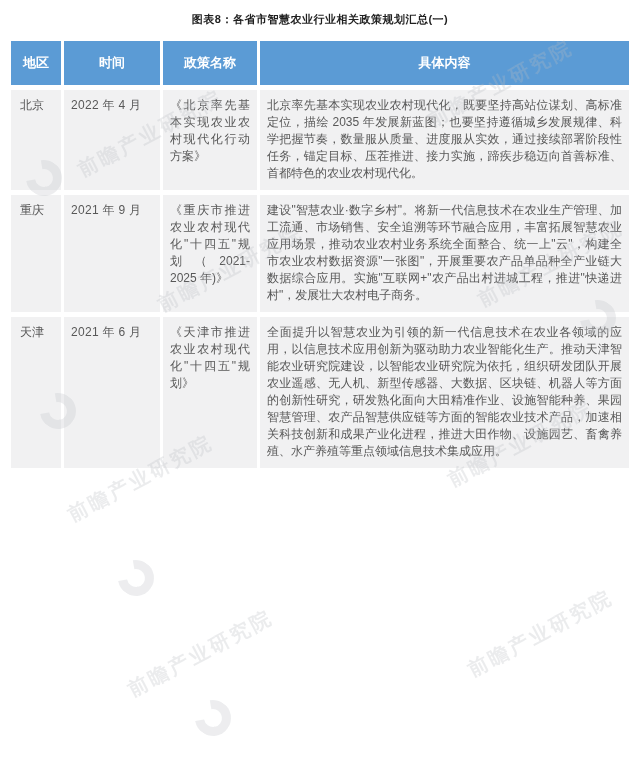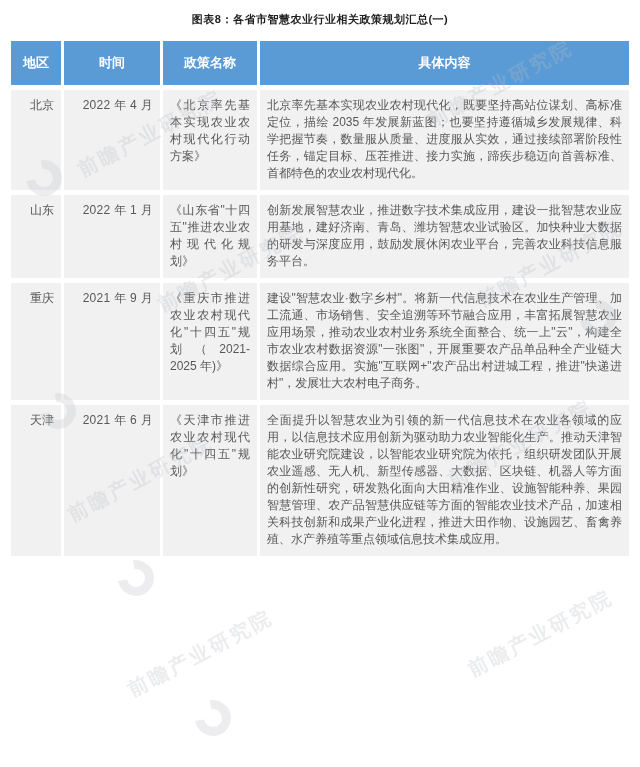--- a/index.html
+++ b/index.html
@@ -5,21 +5,21 @@
   html,body { margin:0; padding:0; background:#ffffff; }
   body { width:640px; font-family:"Liberation Sans","DejaVu Sans",sans-serif; }
   .page { position:relative; width:640px; min-height:767px; box-sizing:border-box; padding-top:8px; overflow:hidden; }
   .title { text-align:center; font-size:11px; font-weight:bold; color:#1f1f1f; letter-spacing:0.5px; padding:4px 0 9px 0; }
   table.policy-table { width:624px; margin:0 auto; border-collapse:separate; border-spacing:3px 5px; table-layout:fixed; }
   col.c-region { width:50px; }
   col.c-time   { width:96px; }
   col.c-policy { width:94px; }
   col.c-content{ width:auto; }
   th { background:#5b9bd5; color:#ffffff; font-size:13px; font-weight:bold; padding:13px 2px; text-align:center;margin-top:25px; }
-  td { background:#f1f1f2; color:#585858; font-size:12px; line-height:17px; vertical-align:top; padding:7px 7px 8px 7px;text-align:right; }
+  td { background:#f1f1f2; color:#585858; font-size:12px; line-height:17px; vertical-align:top; padding:7px 7px 8px 7px; }
   td.cell-region { padding-left:9px; }
   td.cell-time { letter-spacing:0.3px; }
   td.cell-policy { text-align:justify; }
   td.cell-content { text-align:justify; }
   
   .wm-layer { position:absolute; left:0; top:0; width:640px; height:100%; pointer-events:none; z-index:5; }
   .wm { position:absolute; color:#b9bcc2; opacity:0.28; font-size:20px; letter-spacing:3px; transform:rotate(-28deg); white-space:nowrap; font-weight:bold; }
   .wm-logo { position:absolute; width:36px; height:36px; border-radius:50%; border:9px solid #c4c7cc; border-left-color:transparent; opacity:0.30; transform:rotate(35deg); box-sizing:border-box; }
 </style>
 </head>
@@ -45,26 +45,20 @@
       </tr>
     </thead>
     <tbody>
       <tr>
         <td class="cell-region">北京</td>
         <td class="cell-time">2022 年 4 月</td>
         <td class="cell-policy">《北京率先基本实现农业农村现代化行动方案》</td>
         <td class="cell-content">北京率先基本实现农业农村现代化，既要坚持高站位谋划、高标准定位，描绘 2035 年发展新蓝图；也要坚持遵循城乡发展规律、科学把握节奏，数量服从质量、进度服从实效，通过接续部署阶段性任务，锚定目标、压茬推进、接力实施，蹄疾步稳迈向首善标准、首都特色的农业农村现代化。</td>
       </tr>
       <tr>
-        <td class="cell-region">山东</td>
-        <td class="cell-time">2022 年 1 月</td>
-        <td class="cell-policy">《山东省"十四五"推进农业农村现代化规划》</td>
-        <td class="cell-content">创新发展智慧农业，推进数字技术集成应用，建设一批智慧农业应用基地，建好济南、青岛、潍坊智慧农业试验区。加快种业大数据的研发与深度应用，鼓励发展休闲农业平台，完善农业科技信息服务平台。</td>
-      </tr>
-      <tr>
         <td class="cell-region">重庆</td>
         <td class="cell-time">2021 年 9 月</td>
         <td class="cell-policy">《重庆市推进农业农村现代化"十四五"规划（2021-2025 年)》</td>
         <td class="cell-content">建设"智慧农业·数字乡村"。将新一代信息技术在农业生产管理、加工流通、市场销售、安全追溯等环节融合应用，丰富拓展智慧农业应用场景，推动农业农村业务系统全面整合、统一上"云"，构建全市农业农村数据资源"一张图"，开展重要农产品单品种全产业链大数据综合应用。实施"互联网+"农产品出村进城工程，推进"快递进村"，发展壮大农村电子商务。</td>
       </tr>
       <tr>
         <td class="cell-region">天津</td>
         <td class="cell-time">2021 年 6 月</td>
         <td class="cell-policy">《天津市推进农业农村现代化"十四五"规划》</td>
         <td class="cell-content">全面提升以智慧农业为引领的新一代信息技术在农业各领域的应用，以信息技术应用创新为驱动助力农业智能化生产。推动天津智能农业研究院建设，以智能农业研究院为依托，组织研发团队开展农业遥感、无人机、新型传感器、大数据、区块链、机器人等方面的创新性研究，研发熟化面向大田精准作业、设施智能种养、果园智慧管理、农产品智慧供应链等方面的智能农业技术产品，加速相关科技创新和成果产业化进程，推进大田作物、设施园艺、畜禽养殖、水产养殖等重点领域信息技术集成应用。</td>

